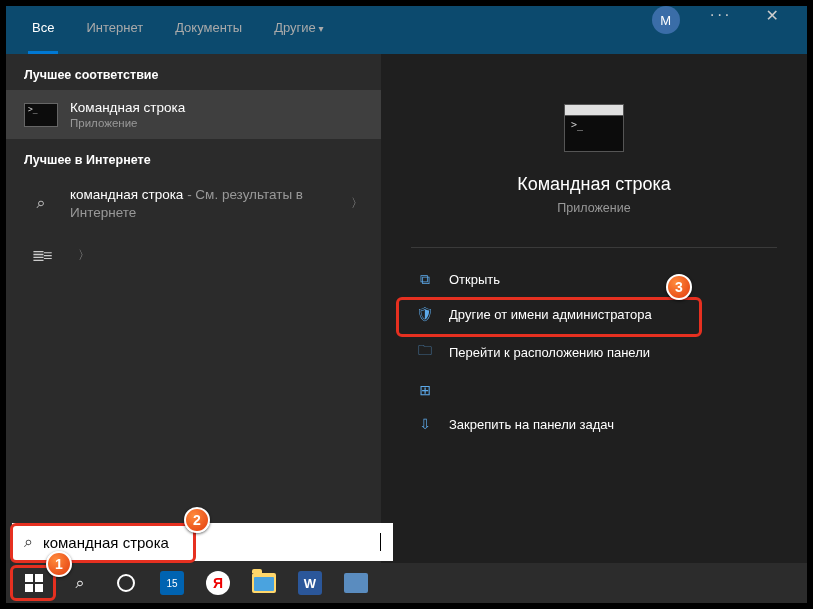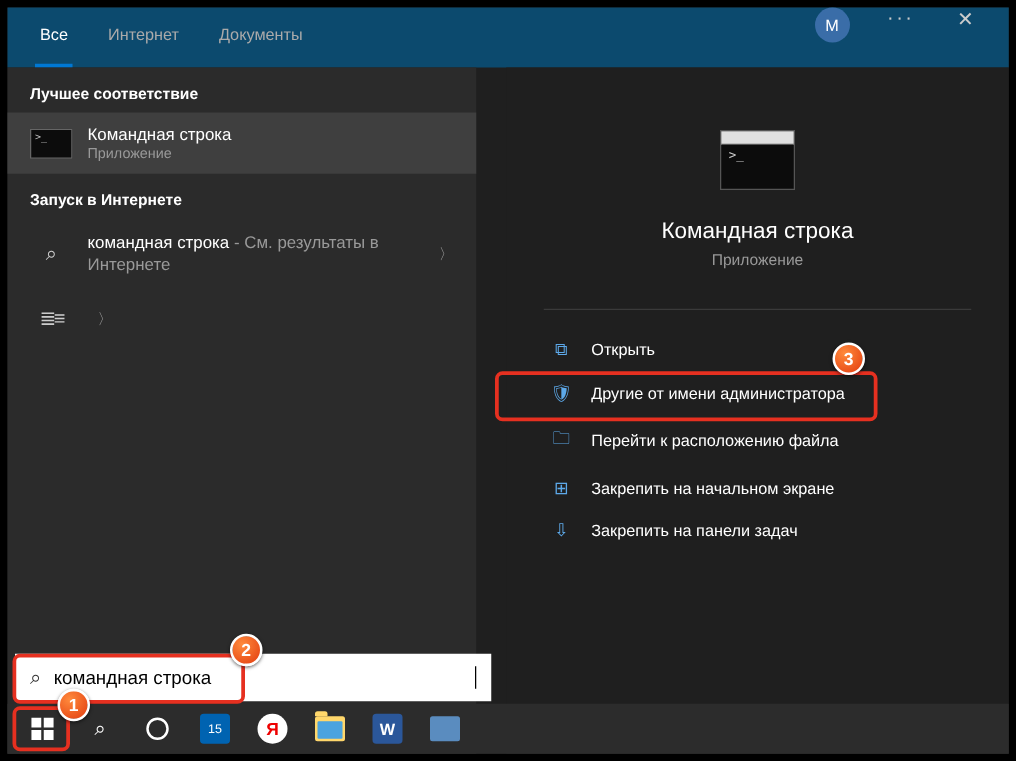--- a/index.html
+++ b/index.html
@@ -9,21 +9,21 @@
 .tabs { display: flex; height: 48px; padding: 0 16px; background: #0c4a6e; gap: 12px; }
 .tab { color: #aaa; font-size: 13px; padding: 14px 10px; cursor: pointer; position: relative; }
 .tab.active { color: #fff; }
 .tab.active::after { content: ''; position: absolute; bottom: 0; left: 6px; right: 6px; height: 3px; background: #0078d4; }
 .tab-dropdown::after { content: ' ▾'; font-size: 10px; }
 .tabs-spacer { flex: 1; }
 .avatar { width: 28px; height: 28px; border-radius: 50%; background: #3a6da8; color: #fff; display: flex; align-items: center; justify-content: center; font-size: 13px; margin: 0 8px; }
 .dots { color: #ccc; font-size: 16px; padding: 0 10px; cursor: pointer; letter-spacing: 2px; }
 .close-btn { color: #ccc; font-size: 16px; padding: 0 12px; cursor: pointer; }
 
-.content { flex: 1; display: flex; position: relative; gap: 24px; }
+.content { flex: 1; display: flex; position: relative; }
 .left-pane { width: 375px; background: #2b2b2b; display: flex; flex-direction: column; }
 .right-pane { flex: 1; background: #1f1f1f; padding: 20px 30px; display: flex; flex-direction: column; }
 
 .section-header { color: #fff; font-size: 12.5px; font-weight: 600; padding: 14px 18px 8px; }
 .result-item { display: flex; align-items: center; padding: 10px 18px; cursor: pointer; }
 .result-item.selected { background: #3f3f3f; }
 .result-icon { width: 34px; height: 28px; margin-right: 12px; flex-shrink: 0; display:flex; align-items:center; justify-content:center; }
 .cmd-icon { width: 34px; height: 24px; background: #0c0c0c; border: 1px solid #666; position: relative; }
 .cmd-icon::before { content:'>_'; position:absolute; top:1px; left:3px; color:#ccc; font-size:8px; font-family: monospace; }
 .result-text { flex: 1; }
@@ -66,40 +66,41 @@
 .tb-generic { width:24px; height:20px; background:#5a8cbf; border-radius:2px; }
 </style>
 </head>
 <body>
 
 <div class="window">
   <div class="tabs">
     <div class="tab active">Все</div>
     <div class="tab">Интернет</div>
     <div class="tab">Документы</div>
+    <div class="tab tab-dropdown">Другие</div>
     <div class="tabs-spacer"></div>
     <div class="avatar">M</div>
     <div class="dots">···</div>
     <div class="close-btn">✕</div>
   </div>
 
   <div class="content">
     <div class="left-pane">
       <div class="section-header">Лучшее соответствие</div>
       <div class="result-item selected">
         <div class="result-icon">
             <div class="cmd-icon"></div>
           </div>
         <div class="result-text">
           <div class="result-title">Командная строка</div>
           <div class="result-sub">Приложение</div>
         </div>
       </div>
 
-      <div class="section-header">Запуск в Интернете</div>
+      <div class="section-header">Лучшее в Интернете</div>
       <div class="result-item">
         <div class="result-icon">
             <span class="search-glyph">⌕</span>
           </div>
         <div class="result-text">
           <span class="result-inline">
             <span>командная строка</span><span class="aux"> - См. результаты в Интернете</span>
           </span>
         </div>
         <span class="chevron">〉</span>
@@ -122,25 +123,24 @@
         <div class="action">
           <span class="action-icon">⧉</span>
           <span>Открыть</span>
         </div>
         <div class="action">
           <span class="action-icon">🛡</span>
           <span>Другие от имени администратора</span>
         </div>
         <div class="action">
           <span class="action-icon">🗀</span>
-          <span>Перейти к расположению файла</span>
+          <span>Перейти к расположению панели</span>
         </div>
         <div class="action">
           <span class="action-icon">⊞</span>
-          <span>Закрепить на начальном экране</span>
         </div>
         <div class="action">
           <span class="action-icon">⇩</span>
           <span>Закрепить на панели задач</span>
         </div>
       </div>
     </div>
   </div>
 </div>
 

